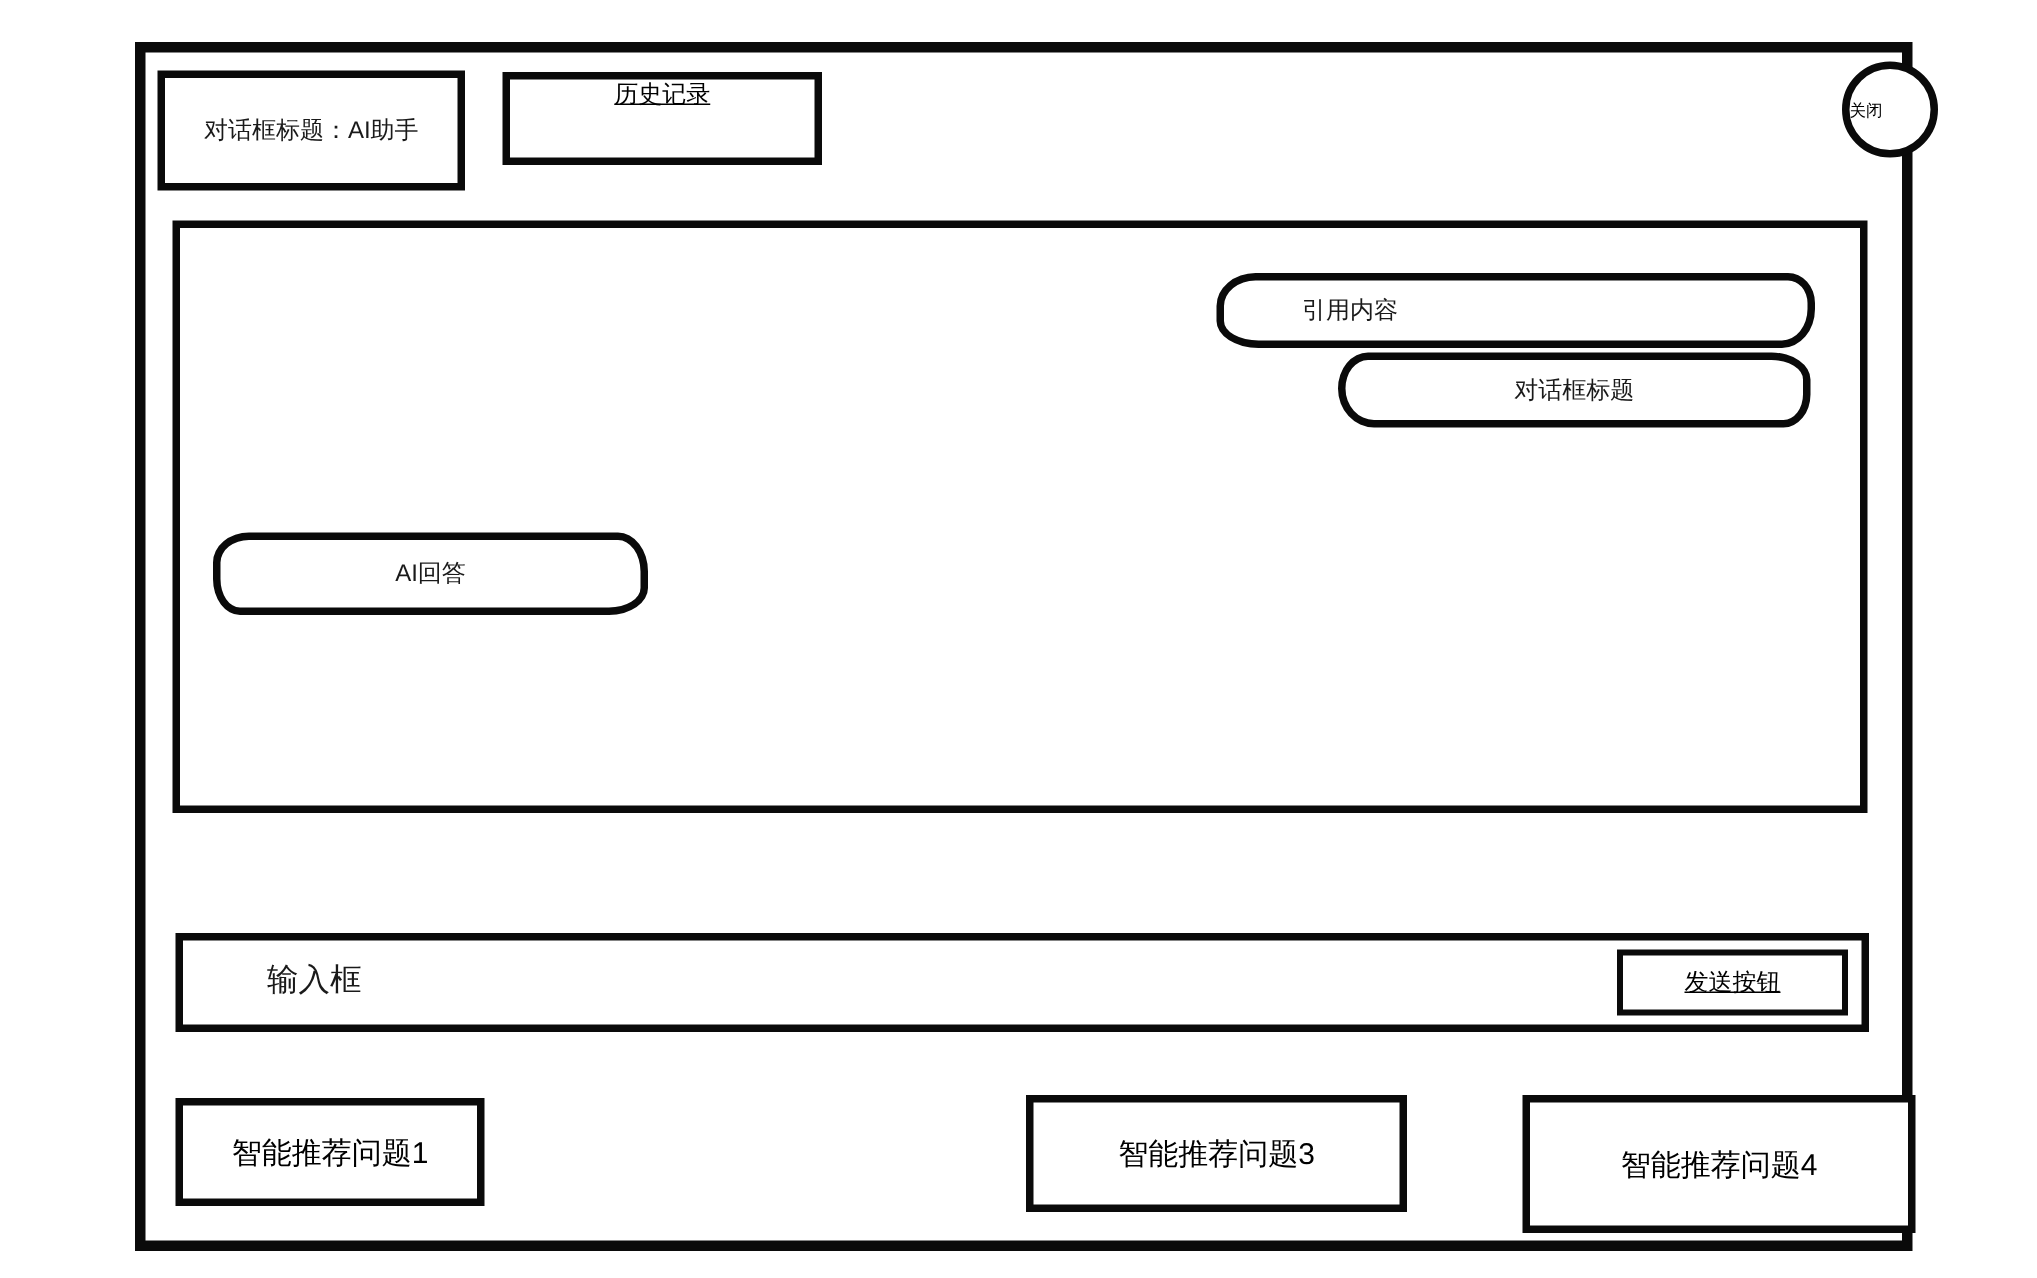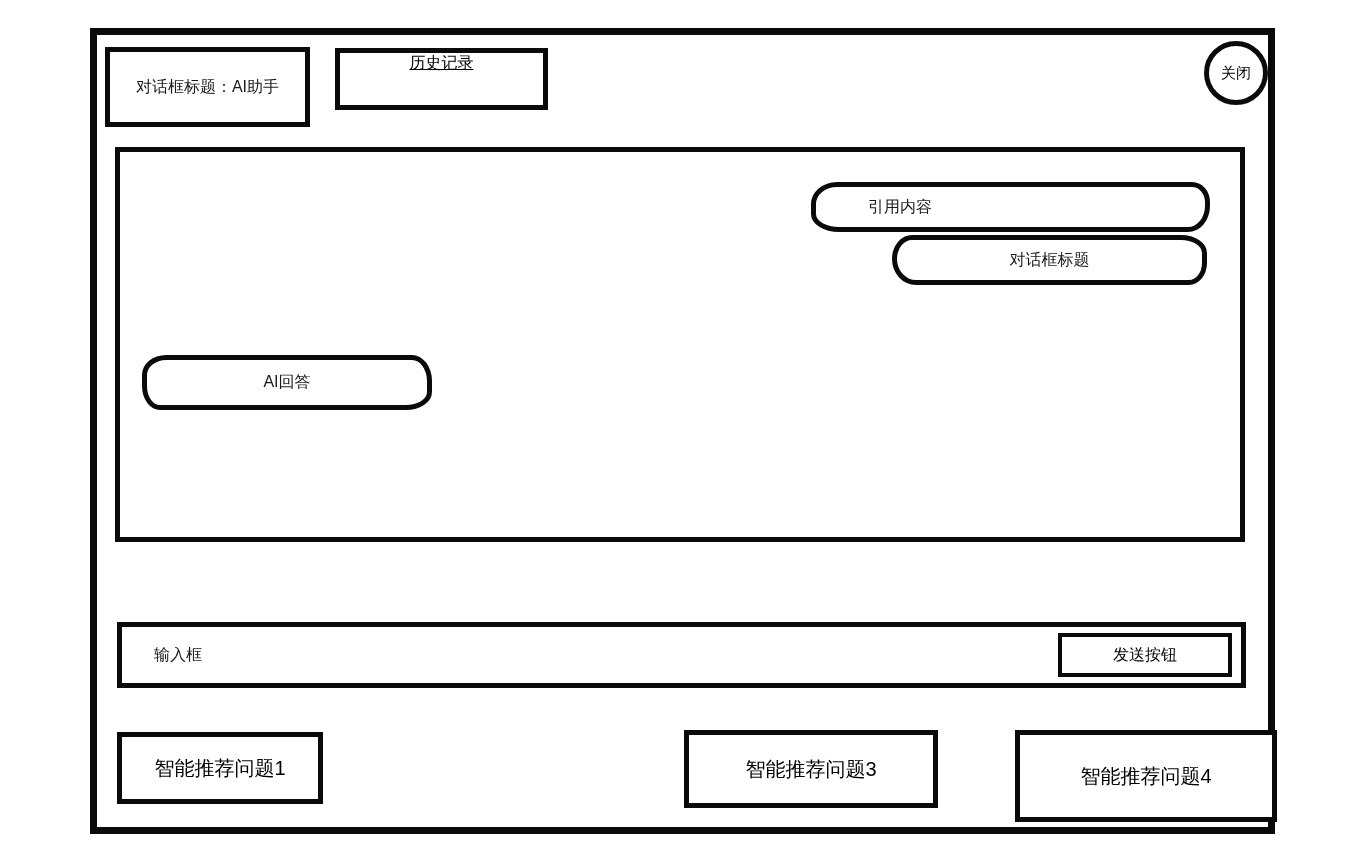--- a/index.html
+++ b/index.html
@@ -30,24 +30,24 @@
     display:flex;align-items:center;justify-content:center;
     font-size:16px;
   }
   .history-btn{
     position:absolute;left:238px;top:13px;width:213px;height:62px;
     border:5px solid var(--stroke);background:var(--bg);
     display:flex;justify-content:center;
     font-size:16px;cursor:pointer;text-decoration:underline;
   }
   .close-btn{
-    position:absolute;left:1107px;top:6px;width:64px;height:64px;
+    position:absolute;left:1131px;top:6px;width:64px;height:64px;
     border:5px solid var(--stroke);border-radius:50%;background:var(--bg);
-    display:flex;align-items:center;justify-content:center;
-    font-size:15px;cursor:pointer;
+    display:flex;align-items:center;justify-content:flex-start;
+    font-size:11px;cursor:pointer;
   }
 
   
   .chat-area{
     position:absolute;left:18px;top:112px;width:1130px;height:395px;
     border:5px solid var(--stroke);
   }
   .bubble{
     position:absolute;border:5px solid var(--stroke);background:var(--bg);
     display:flex;align-items:center;font-size:16px;
@@ -69,29 +69,29 @@
   }
 
   
   .input-bar{
     position:absolute;left:20px;top:587px;width:1129px;height:66px;
     border:5px solid var(--stroke);background:var(--bg);
     display:flex;align-items:center;
   }
   .chat-input{
     flex:1;height:100%;border:none;outline:none;background:transparent;
-    font-family:Liberation Serif, serif;
-    font-size:16px;color:var(--text);padding-left:32px;
+    font-family:Liberation Mono, monospace;
+    font-size:21px;color:var(--text);padding-left:56px;
   }
   .chat-input::placeholder{color:var(--text);opacity:1;}
   .send-btn{
-    width:174px;height:44px;margin-right:9px;flex:none;
+    width:154px;height:44px;margin-right:9px;flex:none;
     border:4px solid var(--stroke);background:var(--bg);
     display:flex;align-items:center;justify-content:center;
-    font-size:16px;cursor:pointer;
+    font-size:16px;cursor:pointer;text-decoration:underline;
   }
 
   
   .suggest{
     position:absolute;border:5px solid var(--stroke);background:var(--bg);
     display:flex;align-items:center;justify-content:center;
     font-size:20px;cursor:pointer;
   }
   .suggest-1{left:20px;top:697px;width:206px;height:72px;}
   .suggest-2{left:296px;top:695px;width:244px;height:77px;}

